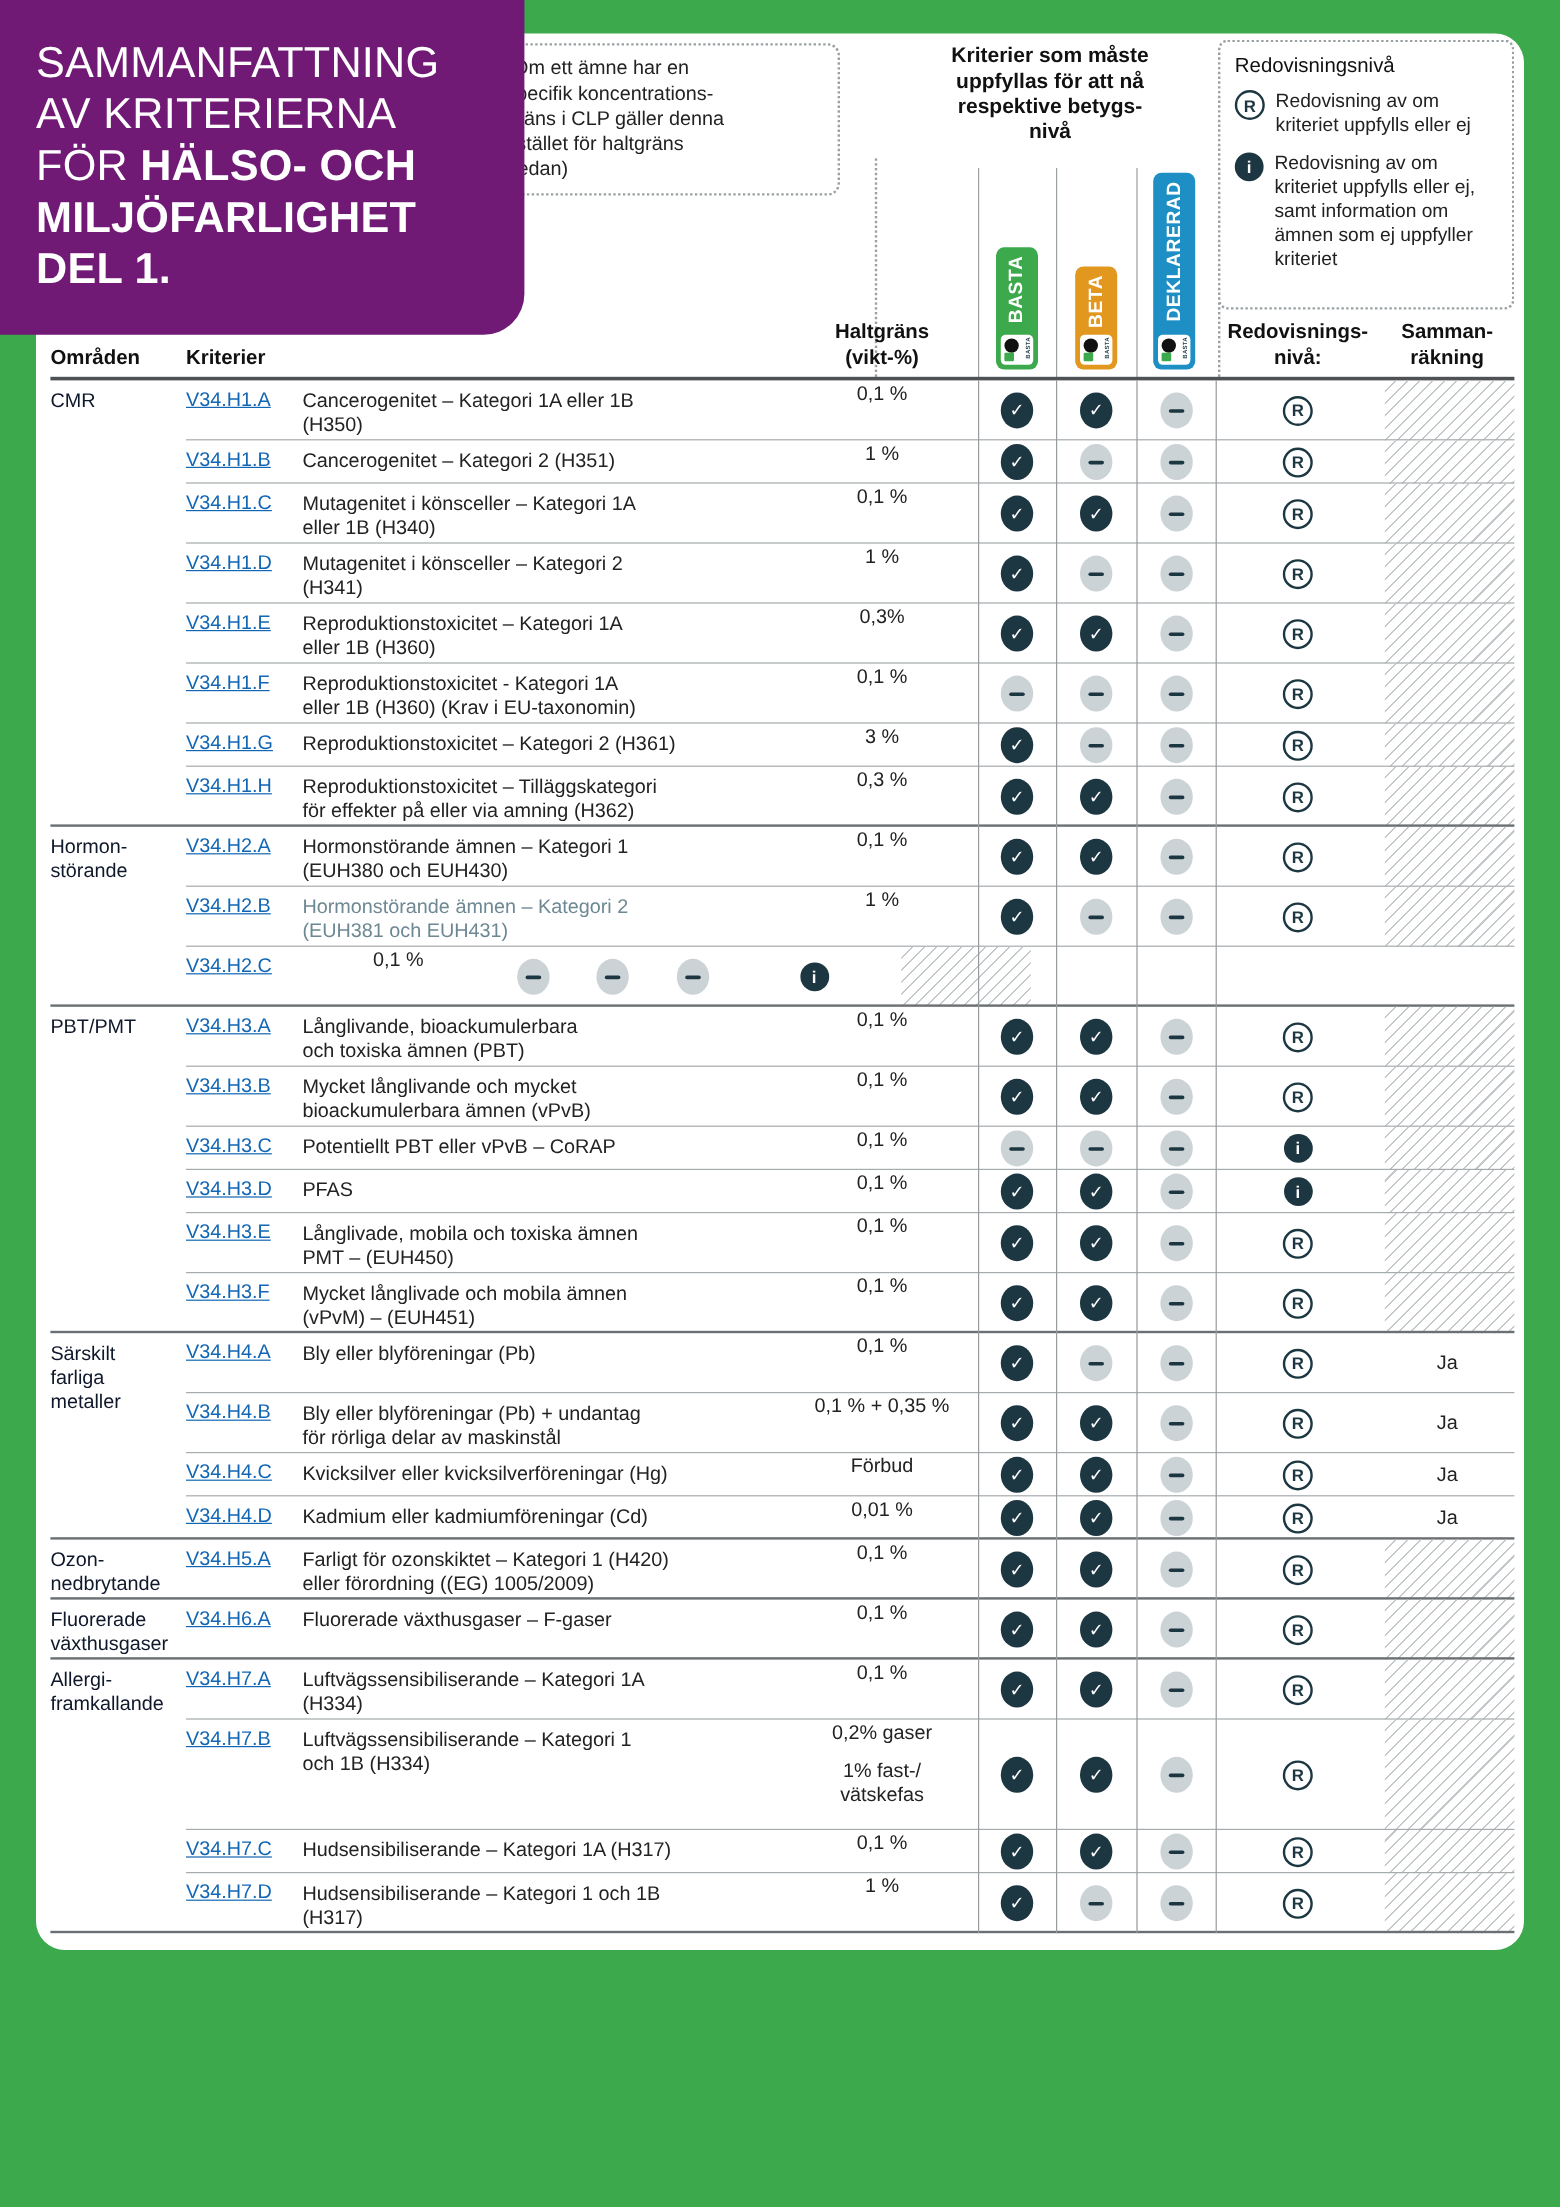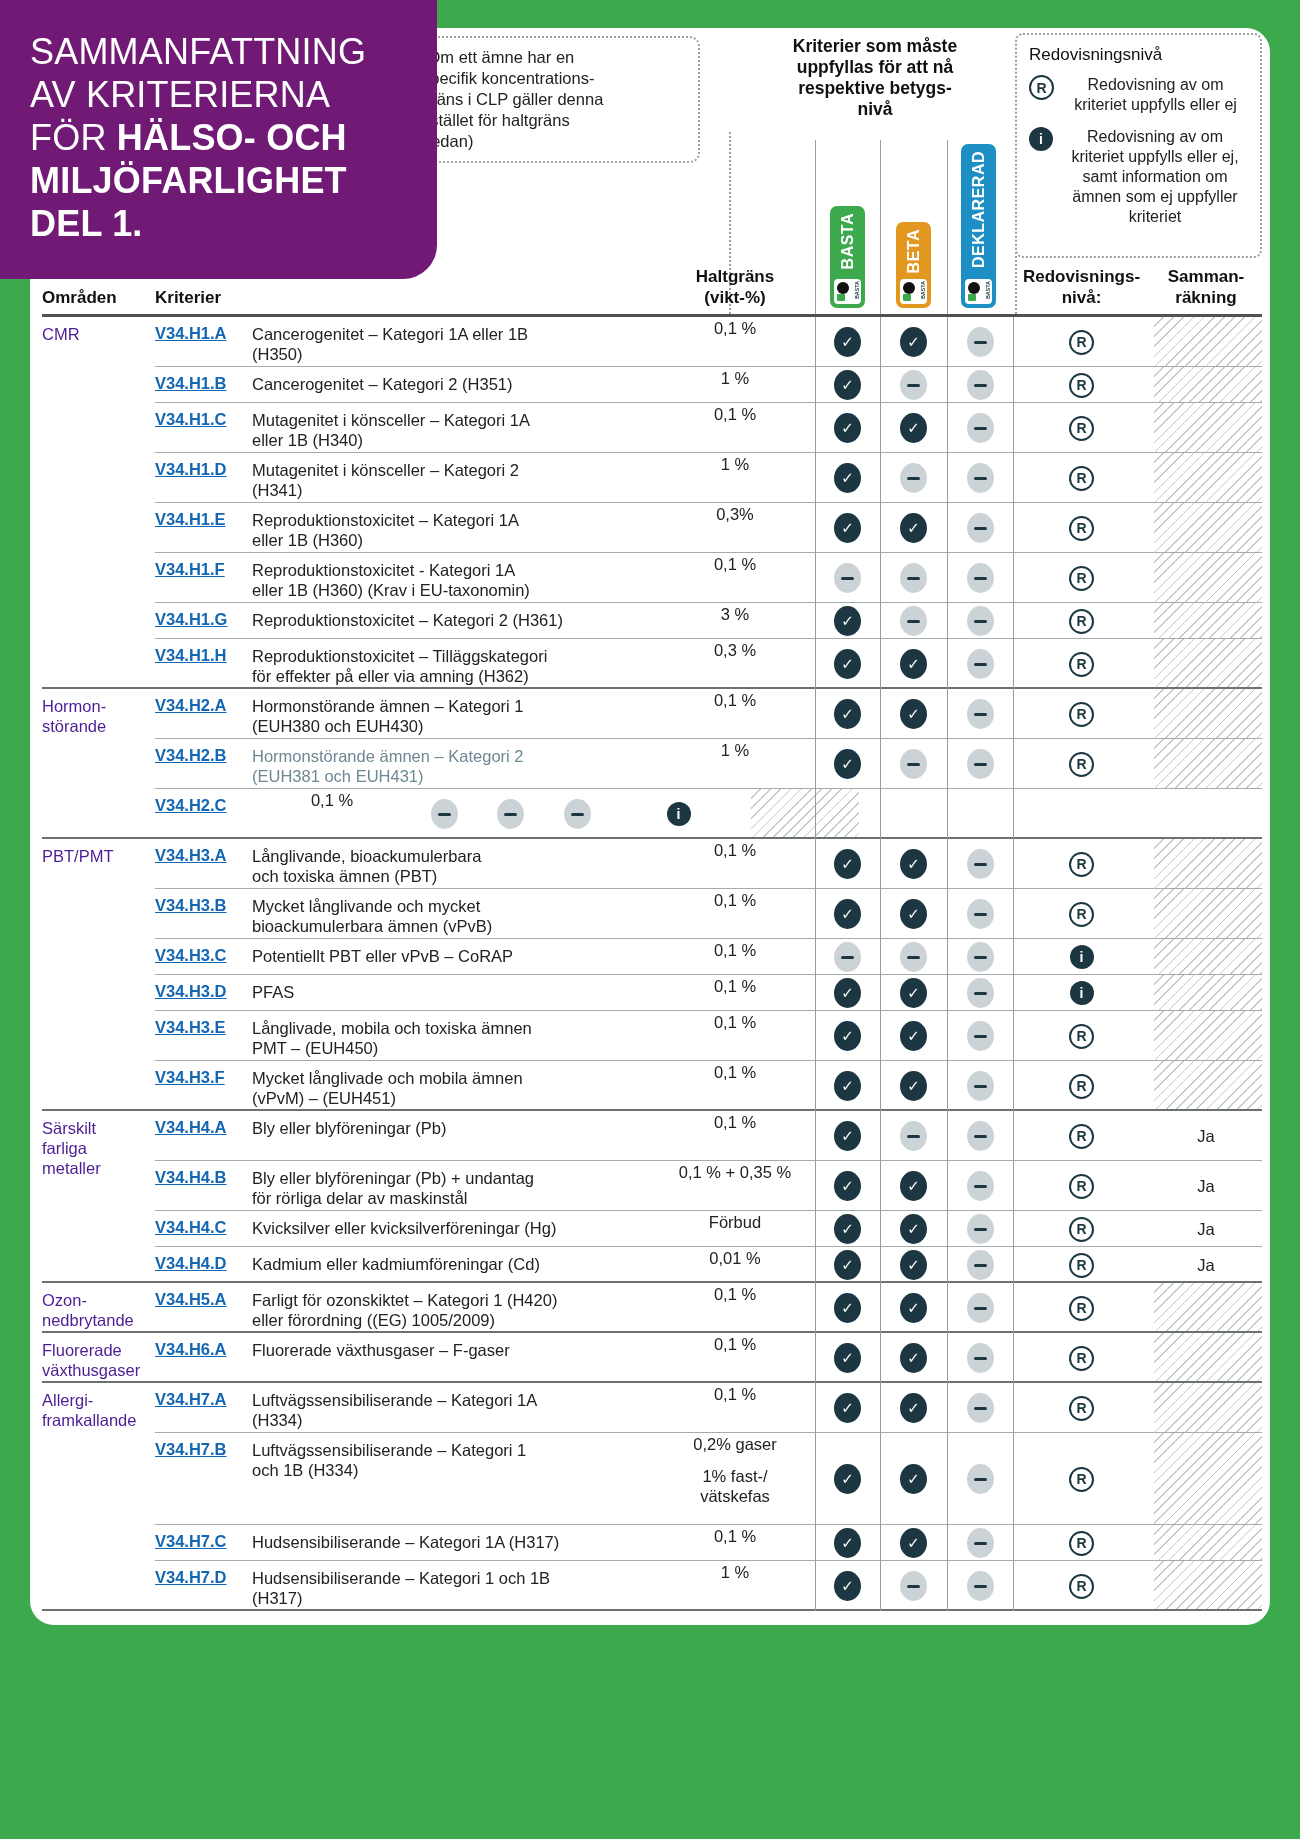--- a/index.html
+++ b/index.html
@@ -12,21 +12,21 @@
   .tl-light{font-weight:400;}
   .tl-bold{font-weight:700;}
   
   .note-box{position:absolute;left:408px;top:36px;width:292px;border:2px dotted #9aa0a3;border-radius:10px;padding:9px 12px;font-size:16.5px;line-height:21px;color:#222;white-space:pre-line;box-sizing:border-box;background:#fff;z-index:4;}
   
   .crit-header{position:absolute;left:740px;top:36px;width:270px;text-align:center;font-weight:700;font-size:17.5px;line-height:21px;color:#111;white-space:pre-line;z-index:4;}
   
   .legend-box{position:absolute;left:1015px;top:33px;width:247px;height:225px;border:2px dotted #9aa0a3;border-radius:8px;box-sizing:border-box;padding:10px 12px;z-index:4;background:#fff;}
   .legend-title{font-weight:400;font-size:17px;color:#111;margin-bottom:10px;}
   .legend-item{display:flex;gap:9px;margin-bottom:12px;}
-  .legend-text{font-size:16px;line-height:20px;color:#222;flex:1;text-align:center;}
+  .legend-text{font-size:16px;line-height:20px;color:#222;flex:1;}
   
   .lvl-R{width:25px;height:25px;border:2.5px solid #1d3742;border-radius:50%;display:flex;align-items:center;justify-content:center;font-weight:700;font-size:14px;color:#1d3742;box-sizing:border-box;flex:none;}
   .lvl-i{width:24px;height:24px;background:#1d3742;border-radius:50%;display:flex;align-items:center;justify-content:center;font-weight:700;font-size:14px;color:#fff;box-sizing:border-box;flex:none;}
   
   .vguide{position:absolute;width:1px;background:#9aa0a2;z-index:3;}
   .vdot{position:absolute;width:0;border-left:2px dotted #9aa0a3;z-index:3;}
   
   .tag{position:absolute;width:35px;border-radius:7px;display:flex;flex-direction:column;align-items:center;justify-content:space-between;padding:7px 0 4px;box-sizing:border-box;z-index:4;}
   .tag-text{writing-mode:vertical-rl;transform:rotate(180deg);color:#fff;font-weight:700;font-size:16px;letter-spacing:.5px;}
   .tag-logo{width:27px;height:25px;background:#fff;border-radius:4px;position:relative;flex:none;margin-top:4px;}
@@ -37,23 +37,23 @@
   .th{position:absolute;font-weight:700;font-size:17px;color:#111;z-index:4;}
   .th.center{text-align:center;white-space:pre-line;line-height:21px;}
   .header-rule{position:absolute;left:42px;width:1220px;height:3px;background:#4e5254;z-index:4;}
   
   .table{position:absolute;left:42px;top:317px;width:1220px;z-index:4;}
   .tgrid{position:absolute;top:0;bottom:0;width:1px;background:#969b9d;}
   .row{display:flex;position:relative;}
   .row.h1{height:36px;} .row.h2{height:50px;} .row.h3{height:92px;}
   .sep{position:absolute;left:113px;right:0;bottom:0;height:1px;background:#a6abad;}
   .sep.group{left:0;height:2px;background:#6b7072;}
-  .c-area{width:113px;box-sizing:border-box;padding:7px 6px 0 0;font-size:16.5px;line-height:20px;color:#4c1d95;white-space:pre-line;overflow:visible;}
+  .c-area{width:113px;box-sizing:border-box;padding:7px 6px 0 0;font-size:16.5px;line-height:20px;color:#0f172a;white-space:pre-line;overflow:visible;}
   .c-link{width:97px;box-sizing:border-box;padding-top:7px;font-size:16.5px;}
-  .c-link a{color:#1266b4;font-weight:700;text-decoration:underline;}
+  .c-link a{color:#1266b4;font-weight:400;text-decoration:underline;}
   .c-desc{width:403px;box-sizing:border-box;padding:7px 8px 0 0;font-size:16.5px;line-height:20px;color:#222;white-space:pre-line;}
   .c-desc.muted{color:#6d8893;}
   .c-halt{width:160px;box-sizing:border-box;padding-top:1px;font-size:16.5px;line-height:20px;color:#222;text-align:center;white-space:pre-line;}
   .c-halt .halt2{margin-top:12px;}
   .c-mark{width:65px;display:flex;align-items:center;justify-content:center;}
   .c-mark.be{width:67px;} .c-mark.de{width:66px;}
   .c-niva{width:137px;display:flex;align-items:center;justify-content:center;}
   .c-sam{width:112px;position:relative;display:flex;align-items:center;justify-content:center;font-size:16.5px;color:#222;}
   .hatch{position:absolute;left:4px;right:0;top:0;bottom:0;background:repeating-linear-gradient(135deg,rgba(0,0,0,0) 0px,rgba(0,0,0,0) 6px,#c3c8ca 6px,#c3c8ca 7.2px);}
   .mark-check{width:27px;height:30px;background:#1d3742;border-radius:50%;display:flex;align-items:center;justify-content:center;color:#fff;font-size:15px;font-weight:700;}

